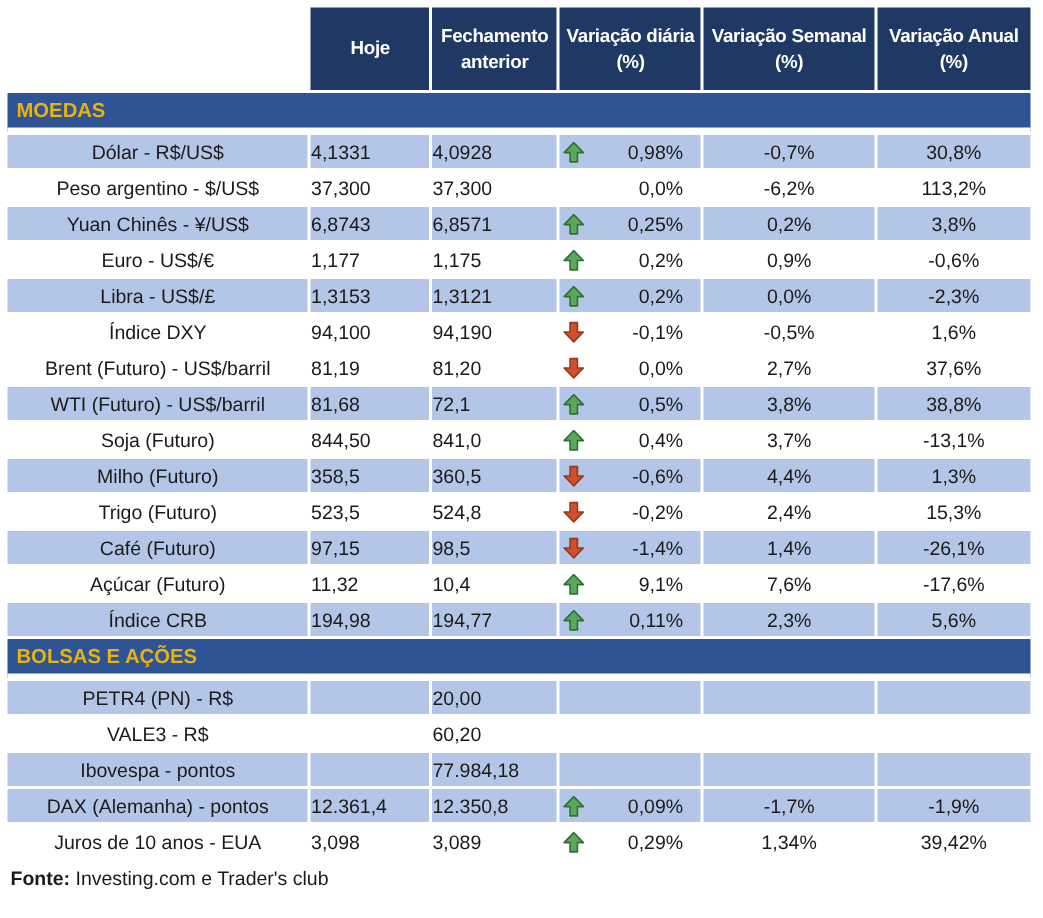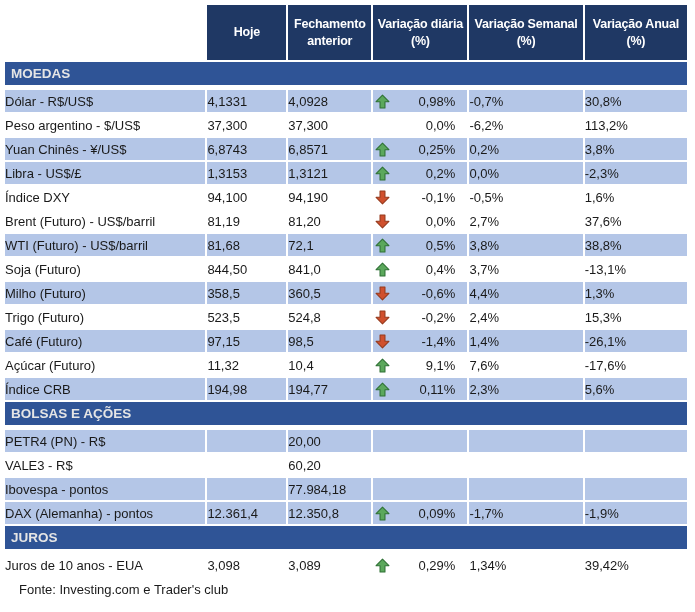--- a/index.html
+++ b/index.html
@@ -38,42 +38,42 @@
     vertical-align: middle;
     height: 51px;
     line-height: 1.3;
     padding: 2px 3px;
   }
   thead td.corner {
     background: #ffffff;
   }
   td.section {
     background: #2F5496;
-    color: #e5e5e5;
+    color: #eab308;
     font-weight: bold;
     font-size: 13.5px;
     height: 23px;
     padding: 0 0 0 6px;
     vertical-align: middle;
     border-bottom: 3px solid #ffffff;
   }
   tr.r td {
     height: 19px;
     font-size: 13px;
     color: #1a1a1a;
     vertical-align: middle;
     padding: 0;
     overflow: hidden;
     white-space: nowrap;
   }
   tr.r.blue td { background: #B4C6E7; }
   tr.r.white td { background: #ffffff; }
-  td.lbl { text-align: left; padding-left: 5px; }
+  td.lbl { text-align: center; padding-left: 5px; }
   td.num { text-align: left; padding-right: 8px; }
-  td.pct { text-align: left; padding-right: 12px; }
+  td.pct { text-align: center; padding-right: 12px; }
   td.daily { padding: 0; }
   .cellflex {
     display: flex;
     align-items: center;
     justify-content: space-between;
     height: 22px;
     padding: 0 12px 0 2px;
   }
   .arrow-slot {
     width: 15px;
@@ -81,21 +81,21 @@
     display: inline-flex;
     align-items: center;
   }
   .arrow-slot svg { display: block; }
   .fonte {
     margin-top: 4px;
     padding-left: 4px;
     font-size: 13px;
     color: #1a1a1a;
   }
-  .fonte b { font-weight: normal; margin-left: 12px; }
+  .fonte b { font-weight: bold; }
 </style>
 </head>
 <body>
 
 <div class="sheet">
   <table>
     <colgroup>
       <col class="c0">
         <col class="c1">
         <col class="c2">
@@ -157,20 +157,37 @@
                 <svg width="15" height="15" viewBox="0 0 14 14">
                   <path d="M7 1 L13 7.2 L9.3 7.2 L9.3 13 L4.7 13 L4.7 7.2 L1 7.2 Z" fill="#5BA85C" stroke="#2F7135" stroke-width="1" stroke-linejoin="round"></path>
                 </svg>
               </span>
               <span>0,25%</span>
             </div>
           </td>
           <td class="pct">0,2%</td>
           <td class="pct">3,8%</td>
         </tr>
+        <tr class="r white">
+          <td class="lbl">Euro - US$/€</td>
+          <td class="num">1,177</td>
+          <td class="num">1,175</td>
+          <td class="daily">
+            <div class="cellflex">
+              <span class="arrow-slot">
+                <svg width="15" height="15" viewBox="0 0 14 14">
+                  <path d="M7 1 L13 7.2 L9.3 7.2 L9.3 13 L4.7 13 L4.7 7.2 L1 7.2 Z" fill="#5BA85C" stroke="#2F7135" stroke-width="1" stroke-linejoin="round"></path>
+                </svg>
+              </span>
+              <span>0,2%</span>
+            </div>
+          </td>
+          <td class="pct">0,9%</td>
+          <td class="pct">-0,6%</td>
+        </tr>
         <tr class="r blue">
           <td class="lbl">Libra - US$/£</td>
           <td class="num">1,3153</td>
           <td class="num">1,3121</td>
           <td class="daily">
             <div class="cellflex">
               <span class="arrow-slot">
                 <svg width="15" height="15" viewBox="0 0 14 14">
                   <path d="M7 1 L13 7.2 L9.3 7.2 L9.3 13 L4.7 13 L4.7 7.2 L1 7.2 Z" fill="#5BA85C" stroke="#2F7135" stroke-width="1" stroke-linejoin="round"></path>
                 </svg>
@@ -385,23 +402,20 @@
               <span class="arrow-slot">
                 <svg width="15" height="15" viewBox="0 0 14 14">
                   <path d="M7 1 L13 7.2 L9.3 7.2 L9.3 13 L4.7 13 L4.7 7.2 L1 7.2 Z" fill="#5BA85C" stroke="#2F7135" stroke-width="1" stroke-linejoin="round"></path>
                 </svg>
               </span>
               <span>0,09%</span>
             </div>
           </td>
           <td class="pct">-1,7%</td>
           <td class="pct">-1,9%</td>
-        </tr>
-        <tr>
-          <td colspan="6" class="section">JUROS</td>
         </tr>
         <tr class="r white">
           <td class="lbl">Juros de 10 anos - EUA</td>
           <td class="num">3,098</td>
           <td class="num">3,089</td>
           <td class="daily">
             <div class="cellflex">
               <span class="arrow-slot">
                 <svg width="15" height="15" viewBox="0 0 14 14">
                   <path d="M7 1 L13 7.2 L9.3 7.2 L9.3 13 L4.7 13 L4.7 7.2 L1 7.2 Z" fill="#5BA85C" stroke="#2F7135" stroke-width="1" stroke-linejoin="round"></path>

